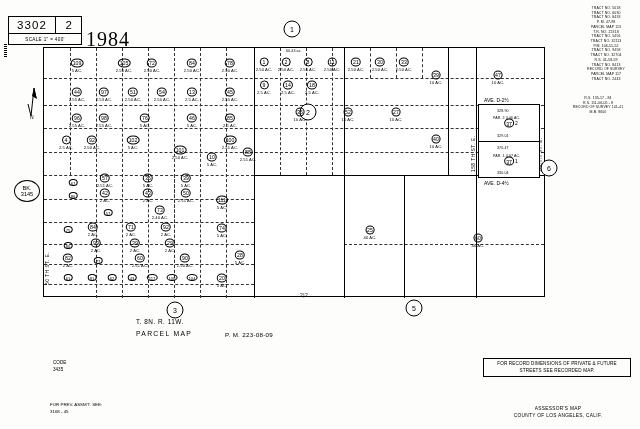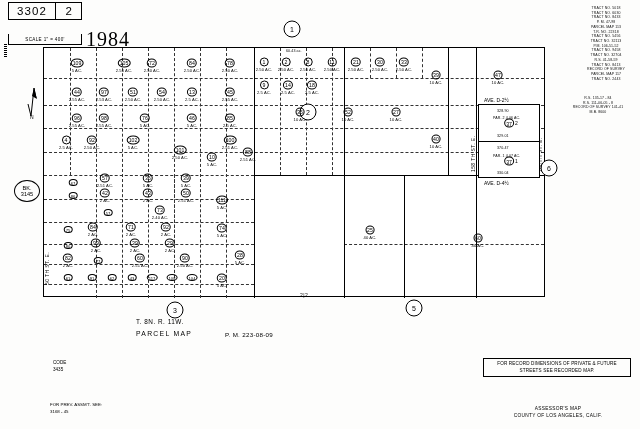--- a/index.html
+++ b/index.html
@@ -1,21 +1,21 @@
 <!DOCTYPE html>
 <html><head>
 <meta charset="utf-8">
 <style>
   html,body{margin:0;padding:0;background:#ffffff;}
   body{width:640px;height:429px;overflow:hidden;position:relative;
        font-family:"Liberation Sans",sans-serif;color:#000;}
   #sheet{position:absolute;left:0;top:0;width:640px;height:429px;background:#fdfdfc;}
 
   
-  .hdrbox{position:absolute;left:8px;top:2px;width:74px;height:18px;
+  .hdrbox{position:absolute;left:8px;top:16px;width:74px;height:18px;
           border:1.3px solid #000;box-sizing:border-box;display:flex;align-items:stretch;}
   .hdrbox .bn{flex:0 0 46px;display:flex;align-items:center;justify-content:center;
               font-size:11.5px;letter-spacing:1.1px;}
   .hdrbox .sep{width:1.3px;background:#000;}
   .hdrbox .pg{flex:1;display:flex;align-items:center;justify-content:center;font-size:11.5px;}
   .scalebox{position:absolute;left:8px;top:34px;width:74px;height:11px;
             border:1.1px solid #000;border-top:none;box-sizing:border-box;
             display:flex;align-items:center;justify-content:center;
             font-size:4.6px;letter-spacing:.35px;}
   .year{position:absolute;left:86px;top:28px;font-size:20px;letter-spacing:1px;

